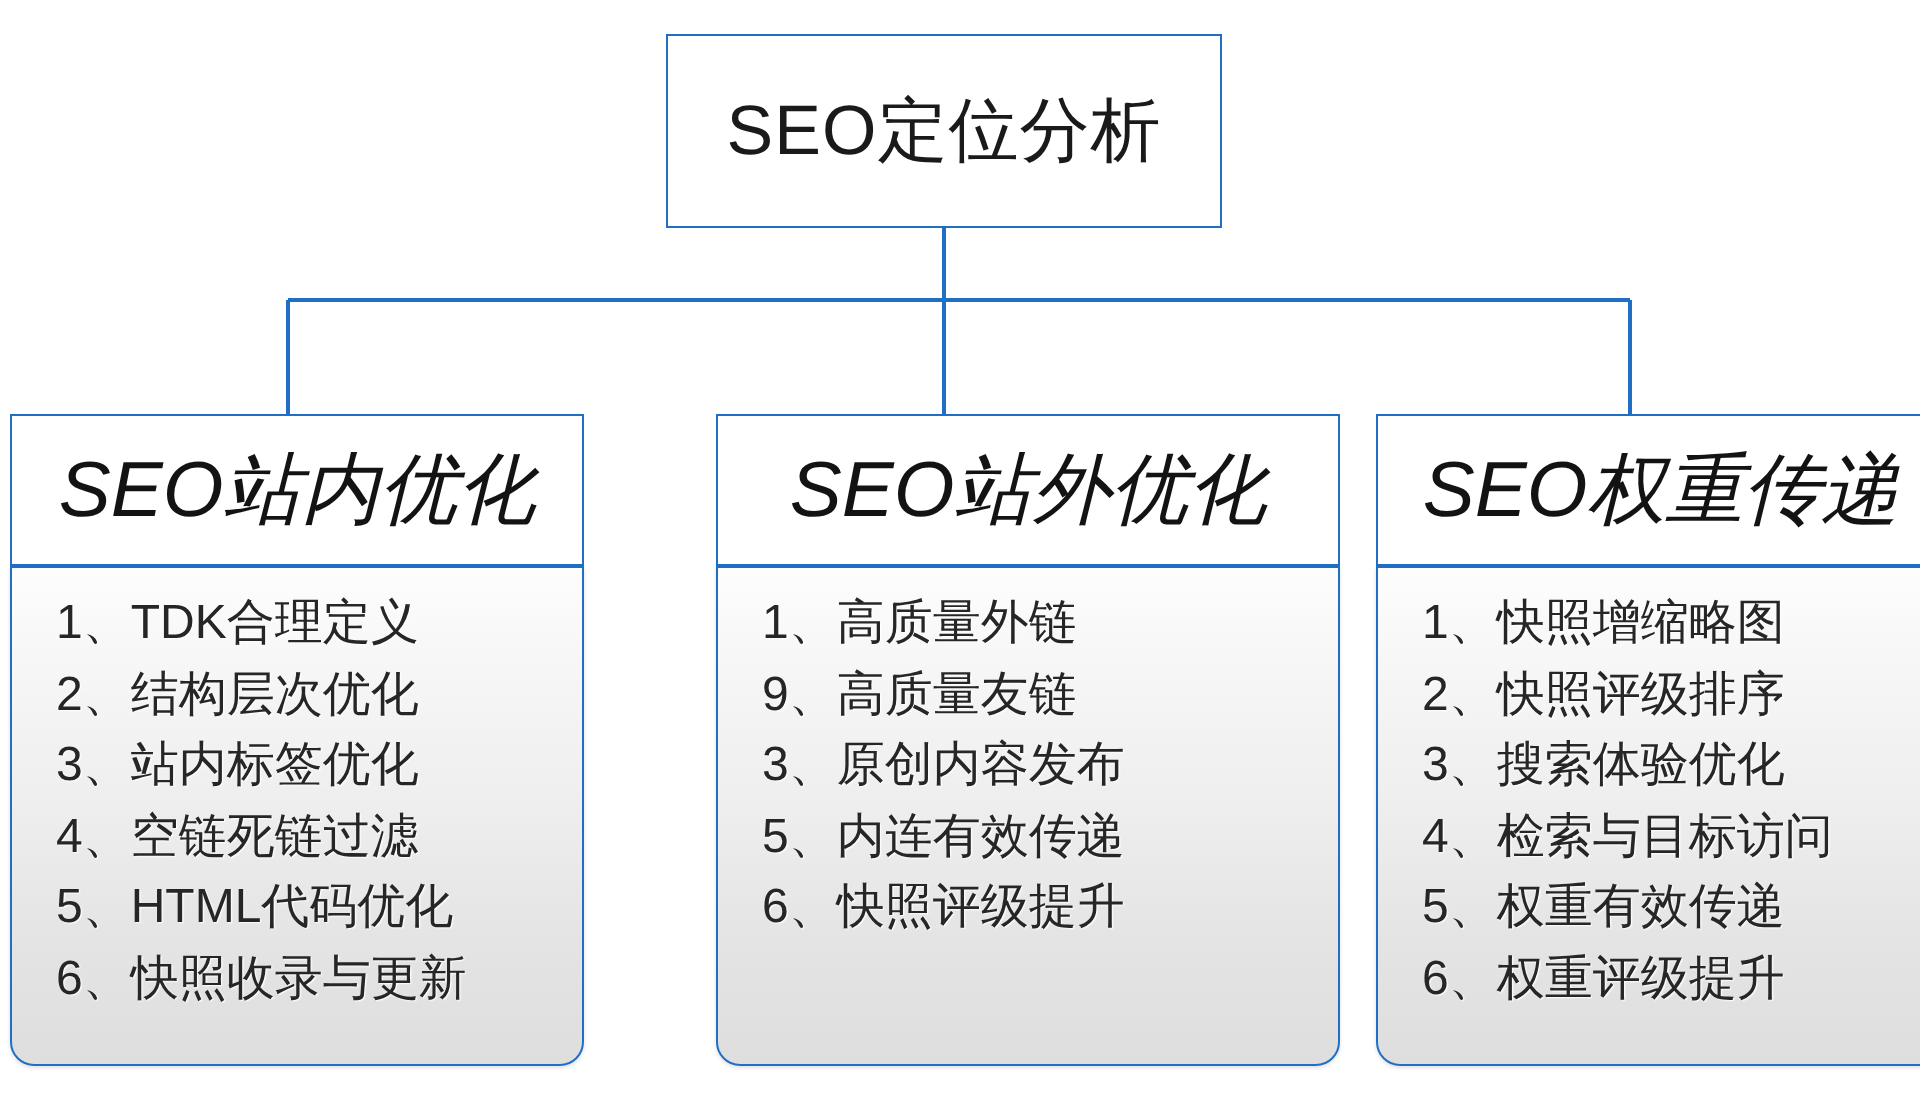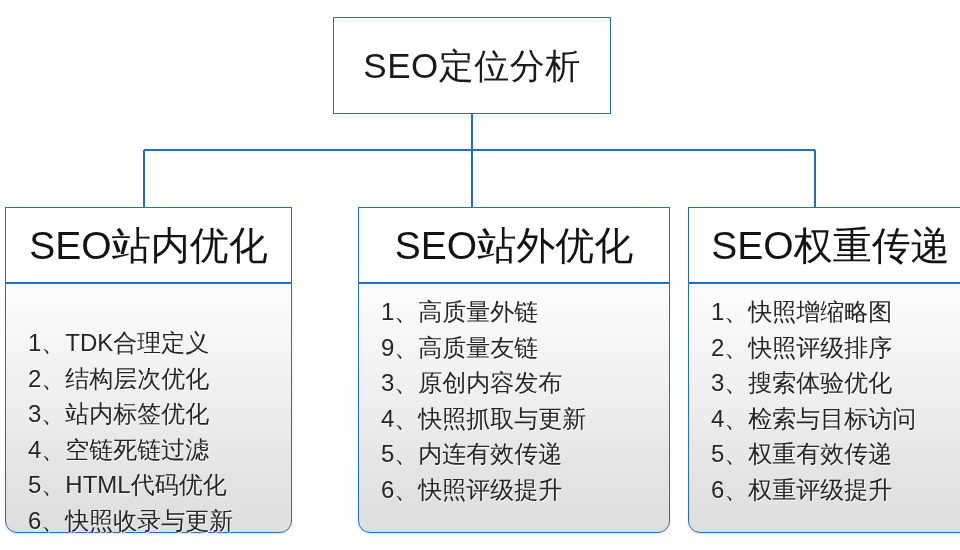--- a/index.html
+++ b/index.html
@@ -56,20 +56,21 @@
     top: 207px;
   }
   .branch-header {
     box-sizing: border-box;
     border: 1px solid #1f6fc4;
     background: #ffffff;
     height: 76px;
     display: flex;
     align-items: center;
     justify-content: center;
+    font-style: italic;
   }
   .branch-header .header-label {
     font-size: 39px;
     color: #131313;
     line-height: 1;
     letter-spacing: 0px;
   }
   .branch-body {
     box-sizing: border-box;
     border: 1px solid #1f6fc4;
@@ -97,21 +98,21 @@
     line-height: 35.5px;
     white-space: nowrap;
     text-shadow: 0.6px 0.6px 0.8px rgba(255,255,255,0.95);
   }
 
   
   .branch.col-1 { left: 5px;   width: 287px; }
   .branch.col-2 { left: 330px; width: 312px; padding-left: 28px; }
   .branch.col-3 { left: 688px; width: 285px; }
 
-  .branch.col-1 .branch-list { padding-left: 22px; margin-top: 31px; }
+  .branch.col-1 .branch-list { padding-left: 22px; }
   .branch.col-2 .branch-list { padding-left: 22px; }
   .branch.col-3 .branch-list { padding-left: 22px; }
 </style>
 </head>
 <body>
 
 <div id="diagram">
 
   <svg class="connectors" viewBox="0 0 960 550" width="960" height="550" aria-hidden="true">
     <g stroke="#1f6fc4" stroke-width="1.6" fill="none" shape-rendering="crispEdges">
@@ -145,21 +146,20 @@
 
   <div class="branch col-2">
     <div class="branch-header">
       <span class="header-label">SEO站外优化</span>
     </div>
     <div class="branch-body">
       <ul class="branch-list">
         <li>1、高质量外链</li>
         <li>9、高质量友链</li>
         <li>3、原创内容发布</li>
-        <li>4、快照抓取与更新</li>
         <li>5、内连有效传递</li>
         <li>6、快照评级提升</li>
       </ul>
     </div>
   </div>
 
   <div class="branch col-3">
     <div class="branch-header">
       <span class="header-label">SEO权重传递</span>
     </div>

